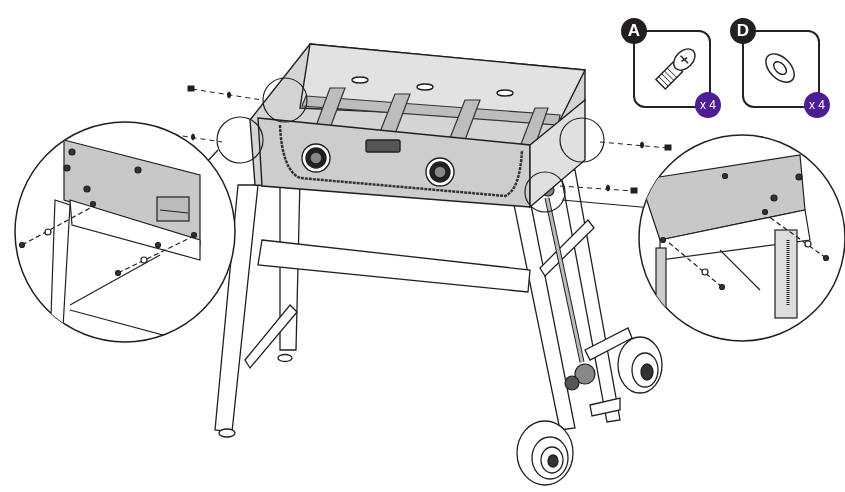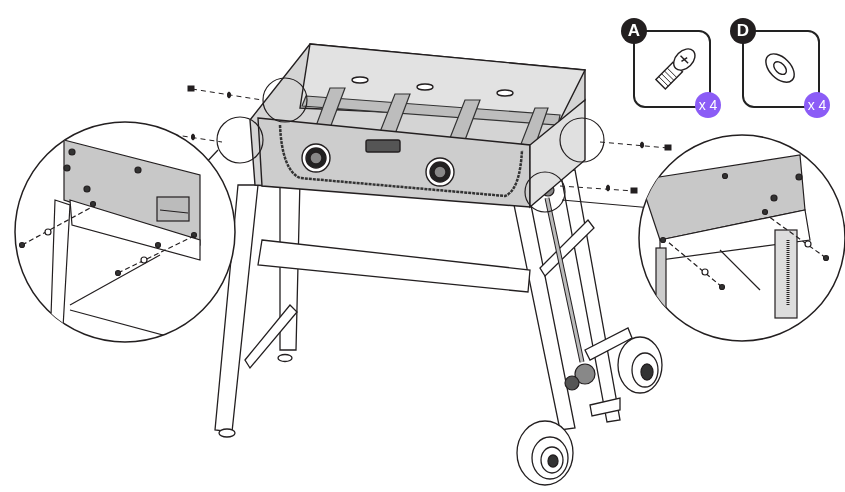--- a/index.html
+++ b/index.html
@@ -1,20 +1,20 @@
 <!DOCTYPE html>
 <html><head>
   <meta charset="utf-8">
   <style>
     html, body { margin: 0; padding: 0; background: #ffffff; }
     body { width: 845px; height: 492px; position: relative; overflow: hidden; font-family: "DejaVu Sans", sans-serif; }
     #stage { position: absolute; left: 0; top: 0; width: 845px; height: 492px; }
     .part-box { position: absolute; top: 30px; width: 78px; height: 78px; border: 2.5px solid #222; border-radius: 12px; background: #fff; box-sizing: border-box; }
     .part-letter { position: absolute; top: -14px; left: -14px; width: 26px; height: 26px; border-radius: 50%; background: #231f20; color: #fff; font-size: 17px; font-weight: bold; text-align: center; line-height: 26px; font-family: "Liberation Sans", sans-serif; }
-    .part-qty { position: absolute; bottom: -12px; right: -12px; width: 26px; height: 26px; border-radius: 50%; background: #8b5cf6; color: #fff; font-size: 14px; text-align: center; line-height: 26px; font-family: "Liberation Sans", sans-serif; }
+    .part-qty { position: absolute; bottom: -12px; right: -12px; width: 26px; height: 26px; border-radius: 50%; background: #4c1d95; color: #fff; font-size: 12px; text-align: center; line-height: 26px; font-family: "Liberation Sans", sans-serif; }
     .part-glyph { position: absolute; left: 0; top: 0; width: 100%; height: 100%; }
   </style>
 </head>
 <body>
 
 <div id="stage">
   <svg width="845" height="492" viewBox="0 0 845 492" xmlns="http://www.w3.org/2000/svg">
     <defs>
       <clipPath id="leftClip">
           <circle cx="125" cy="232" r="110"></circle>

